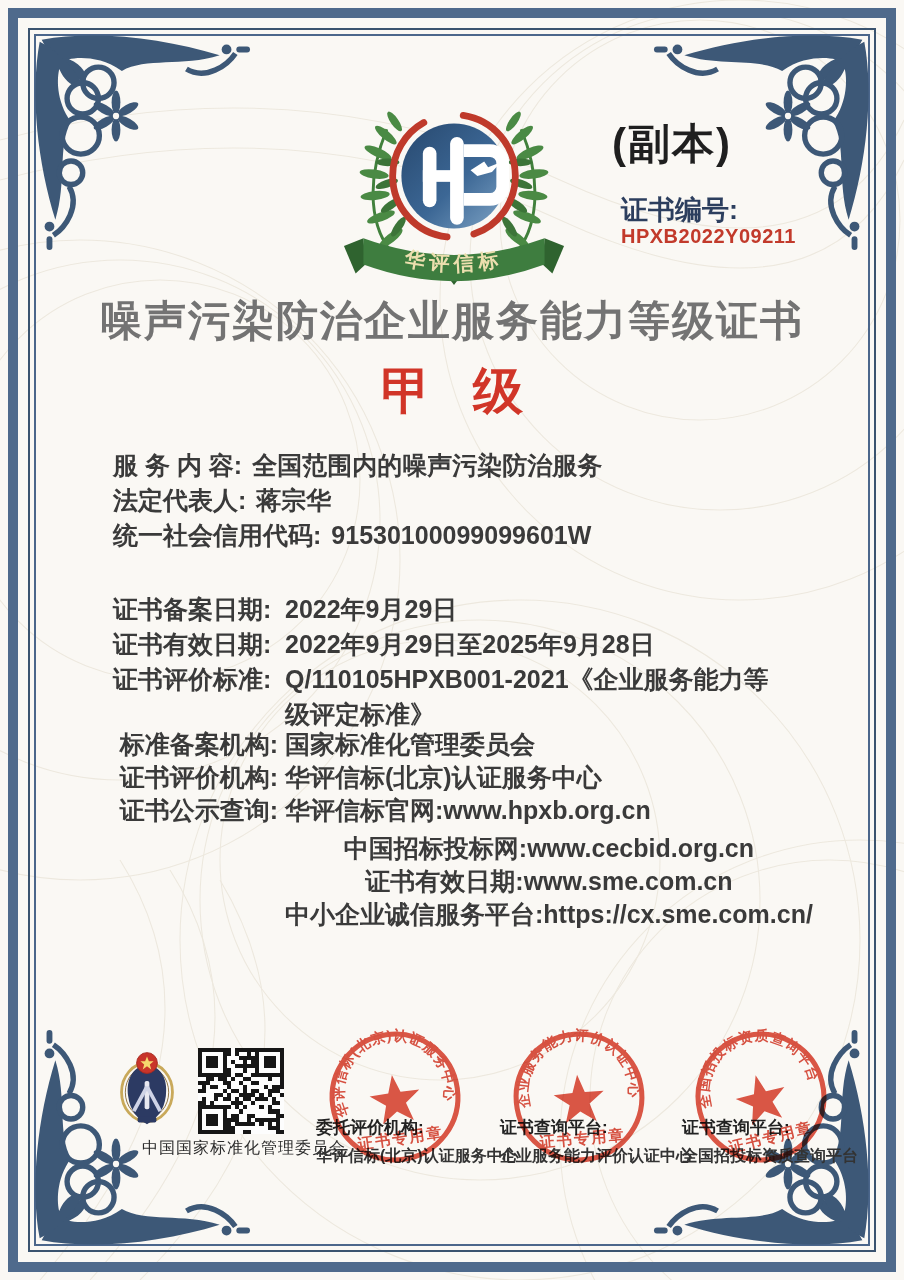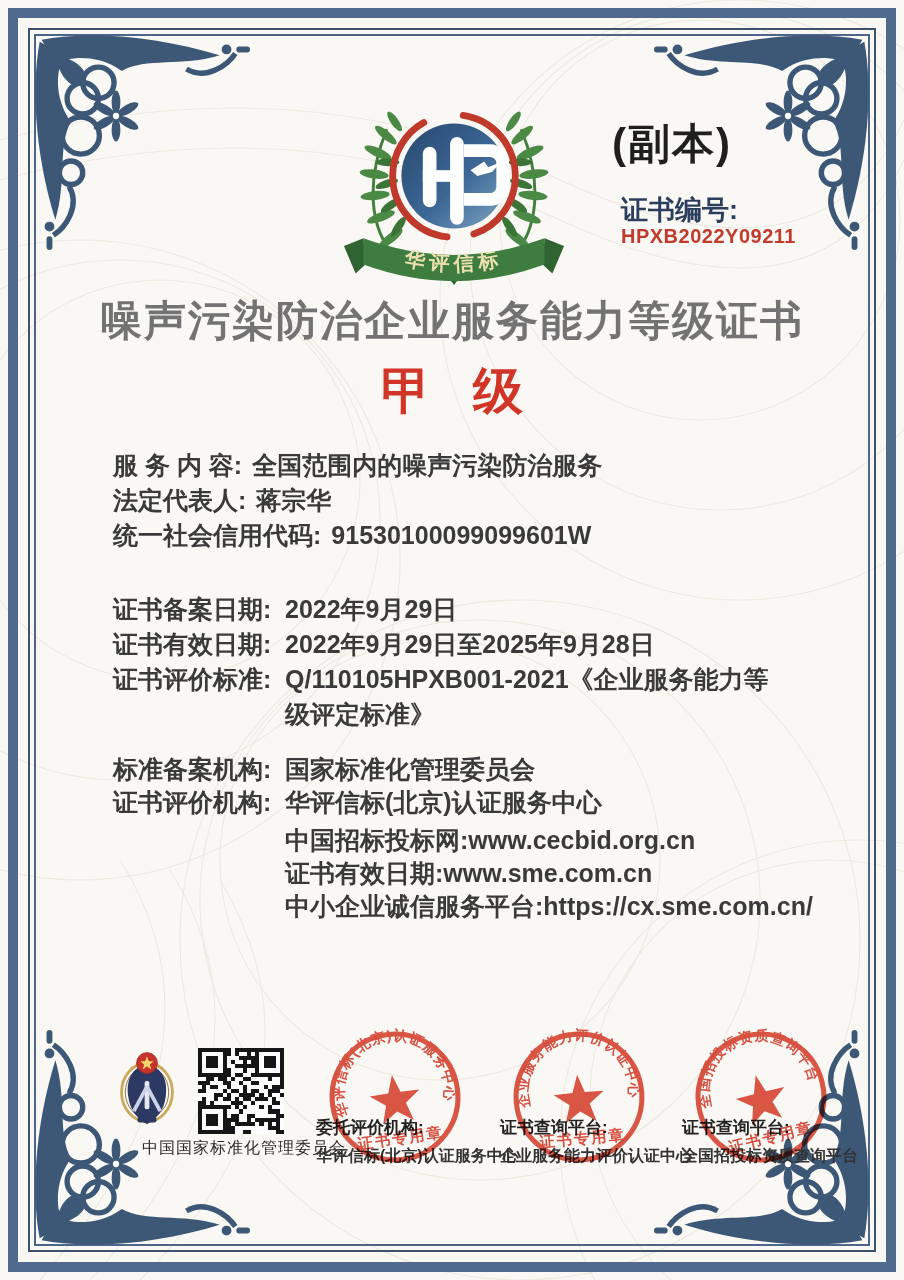--- a/index.html
+++ b/index.html
@@ -26,21 +26,21 @@
   .copy-label{left:612px;top:116px;font-size:42px;font-weight:700;color:#1f1f1f;letter-spacing:2px;}
   .certno-label{left:621px;top:192px;font-size:27px;font-weight:700;color:#2c3e5e;}
   .certno-value{left:621px;top:225px;font-size:20px;font-weight:700;color:#c23a2b;letter-spacing:.5px;}
   
   .title{left:0;right:0;top:293px;text-align:center;font-size:42px;font-weight:800;color:#737373;letter-spacing:2px;}
   .grade{left:0;right:0;top:358px;text-align:center;font-size:50px;font-weight:800;color:#d13528;letter-spacing:14px;text-indent:14px;}
   
   .info{left:113px;font-size:25px;font-weight:600;color:#3a3a3a;}
   #block1{top:448px;line-height:35px;}
   #block2{top:592px;line-height:35px;}
-  #block3{top:753px;line-height:33px;}
+  #block3{top:728px;line-height:33px;text-align:center;}
   .row{display:flex;}
   .row .gap{width:10px;flex:none;}
   #block2 .lbl,#block3 .lbl{width:172px;flex:none;}
   #block2 .val{width:485px;}
   .extra{margin-left:172px;margin-top:5px;}
   .extra div{line-height:33px;}
   
   .sac-emblem{left:114px;top:1042px;width:66px;height:92px;}
   .qr{left:198px;top:1048px;width:86px;height:86px;display:grid;
       grid-template-rows:repeat(21,1fr);grid-template-columns:repeat(21,1fr);
@@ -303,20 +303,24 @@
 </div>
 
 <div class="abs info" id="block3">
   <div class="row">
       <span class="lbl">标准备案机构:</span>
       <span class="val">国家标准化管理委员会</span>
     </div>
   <div class="row">
       <span class="lbl">证书评价机构:</span>
       <span class="val">华评信标(北京)认证服务中心</span>
+    </div>
+  <div class="row">
+      <span class="lbl">证书公示查询:</span>
+      <span class="val">华评信标官网:www.hpxb.org.cn</span>
     </div>
   <div class="extra">
     <div>中国招标投标网:www.cecbid.org.cn</div>
     <div>证书有效日期:www.sme.com.cn</div>
     <div>中小企业诚信服务平台:https://cx.sme.com.cn/</div>
   </div>
 </div>
 
 <svg class="abs sac-emblem" viewBox="0 0 70 95">
   <ellipse cx="35" cy="52" rx="27" ry="31" fill="none" stroke="#c9a95a" stroke-width="3"></ellipse>

